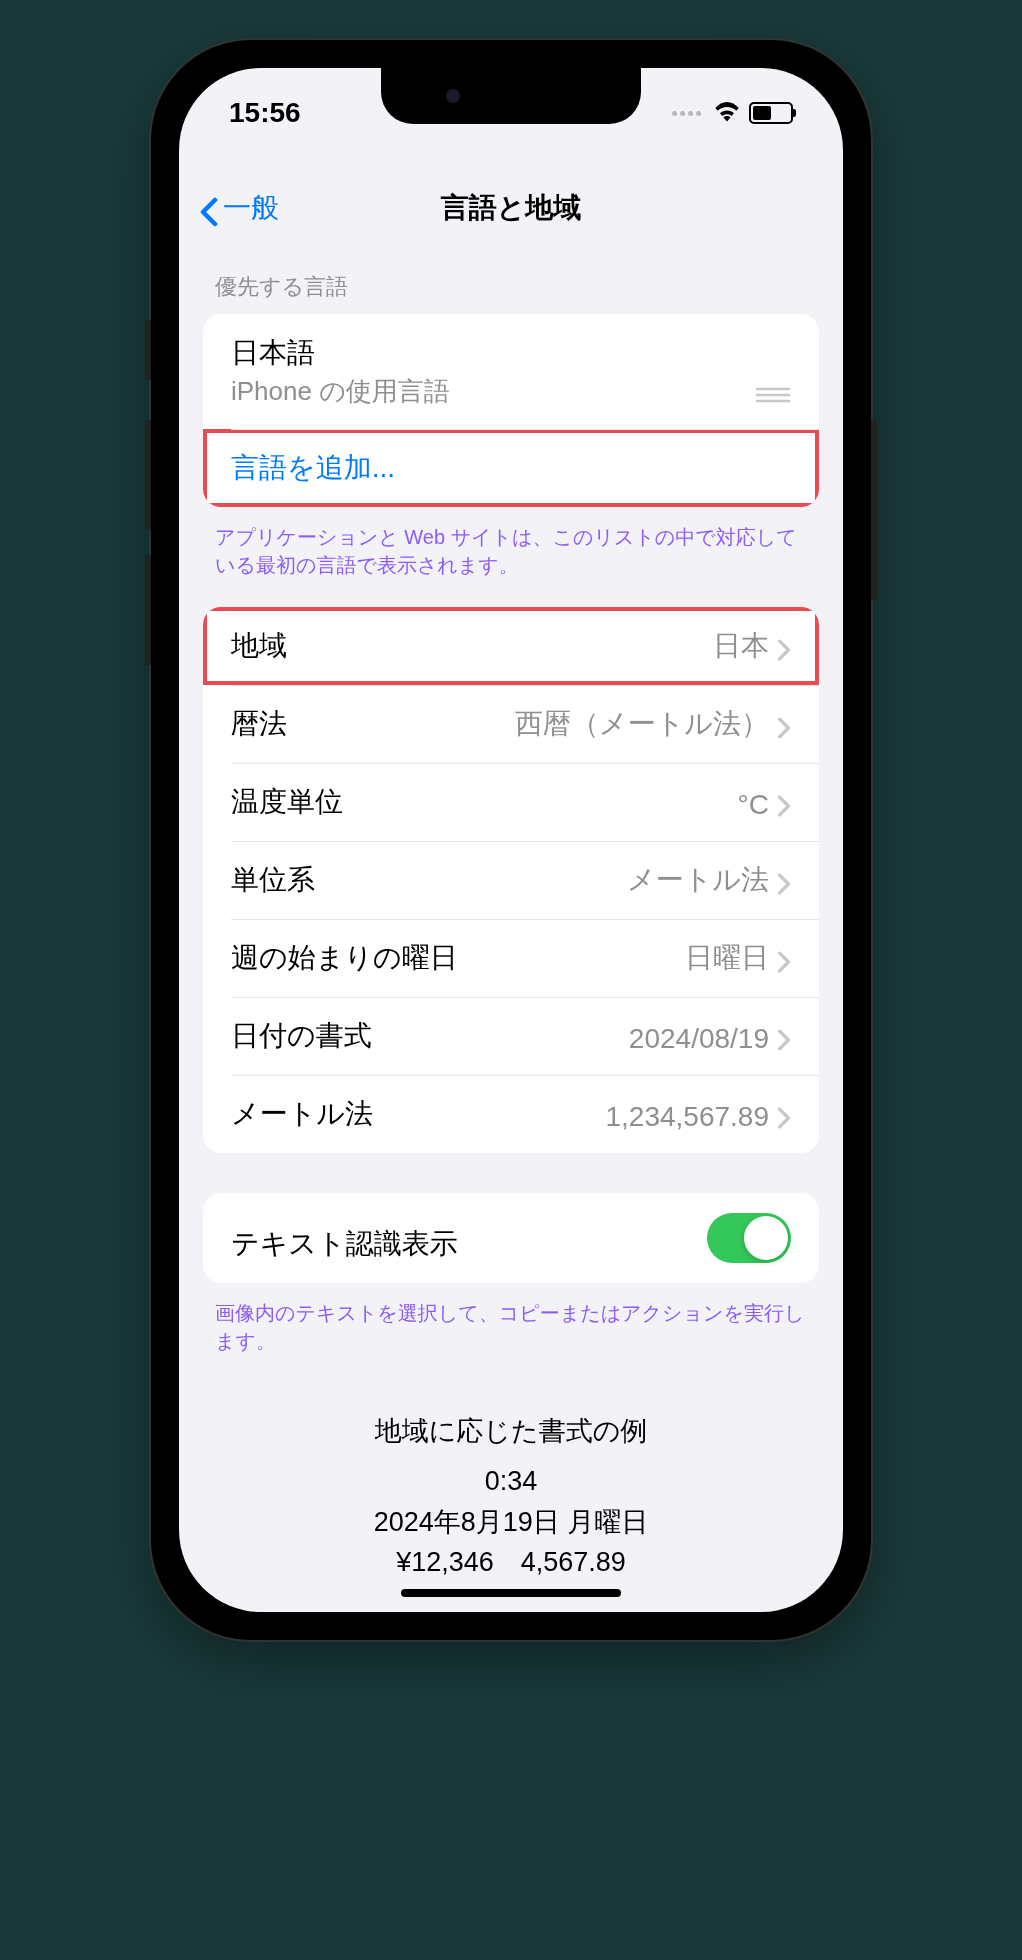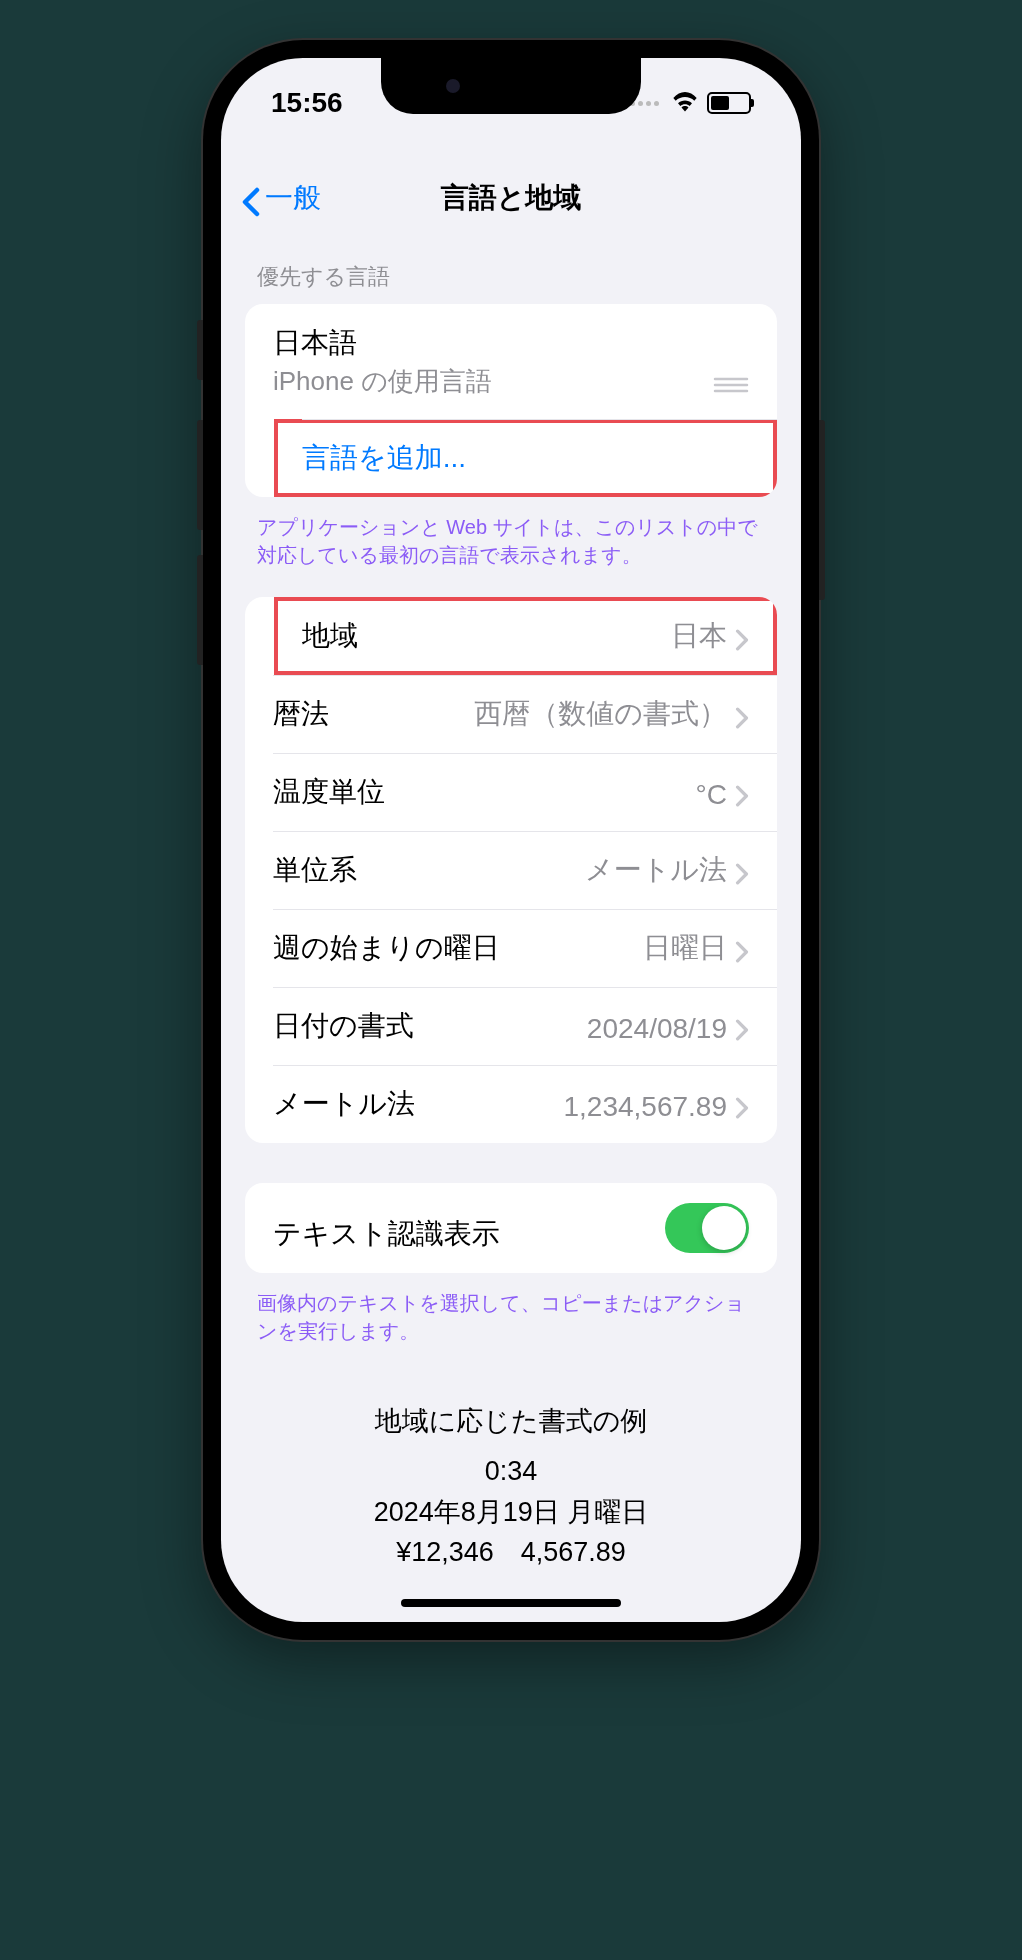--- a/index.html
+++ b/index.html
@@ -6,25 +6,25 @@
     body {
       background: #1a3a3a;
       display: flex;
       justify-content: center;
       align-items: flex-start;
       min-height: 1960px;
       padding: 40px 0;
       font-family: -apple-system, BlinkMacSystemFont, "Hiragino Sans", sans-serif;
     }
     .phone-frame {
-      width: 616px;
+      width: 720px;
       height: 1600px;
       background: #000;
       border-radius: 100px;
-      padding: 18px;
+      padding: 28px;
       position: relative;
       box-shadow: 0 0 0 2px #333, 0 20px 60px rgba(0,0,0,0.4);
     }
     .phone-buttons-left {
       position: absolute;
       left: -6px;
       top: 280px;
     }
     .side-btn {
       width: 6px;
@@ -208,21 +208,20 @@
       margin-right: 8px;
     }
     .chevron svg { width: 14px; height: 22px; }
     .reorder-handle svg { width: 36px; height: 20px; }
     .link-row {
       color: #007aff;
       font-size: 28px;
     }
     .highlight-red {
       box-shadow: inset 0 0 0 4px #e94b52;
-      margin-left: 29px;
     }
     .section-footer {
       padding: 16px 36px 28px;
       font-size: 20px;
       color: #8b5cf6;
       line-height: 1.4;
     }
     .toggle {
       width: 84px;
       height: 50px;
@@ -340,21 +339,21 @@
             </div>
           <div class="row-value">日本</div>
           <div class="chevron"><svg viewBox="0 0 12 20" fill="none" stroke="#c7c7cc" stroke-width="3" stroke-linecap="round" stroke-linejoin="round">
                 <path d="M2 2l8 8-8 8"></path>
               </svg></div>
         </div>
         <div class="row">
           <div class="row-main">
               <div class="row-title">暦法</div>
             </div>
-          <div class="row-value">西暦（数値の書式）</div>
+          <div class="row-value">西暦（メートル法）</div>
           <div class="chevron"><svg viewBox="0 0 12 20" fill="none" stroke="#c7c7cc" stroke-width="3" stroke-linecap="round" stroke-linejoin="round">
                 <path d="M2 2l8 8-8 8"></path>
               </svg></div>
         </div>
         <div class="row">
           <div class="row-main">
               <div class="row-title">温度単位</div>
             </div>
           <div class="row-value">°C</div>
           <div class="chevron"><svg viewBox="0 0 12 20" fill="none" stroke="#c7c7cc" stroke-width="3" stroke-linecap="round" stroke-linejoin="round">

